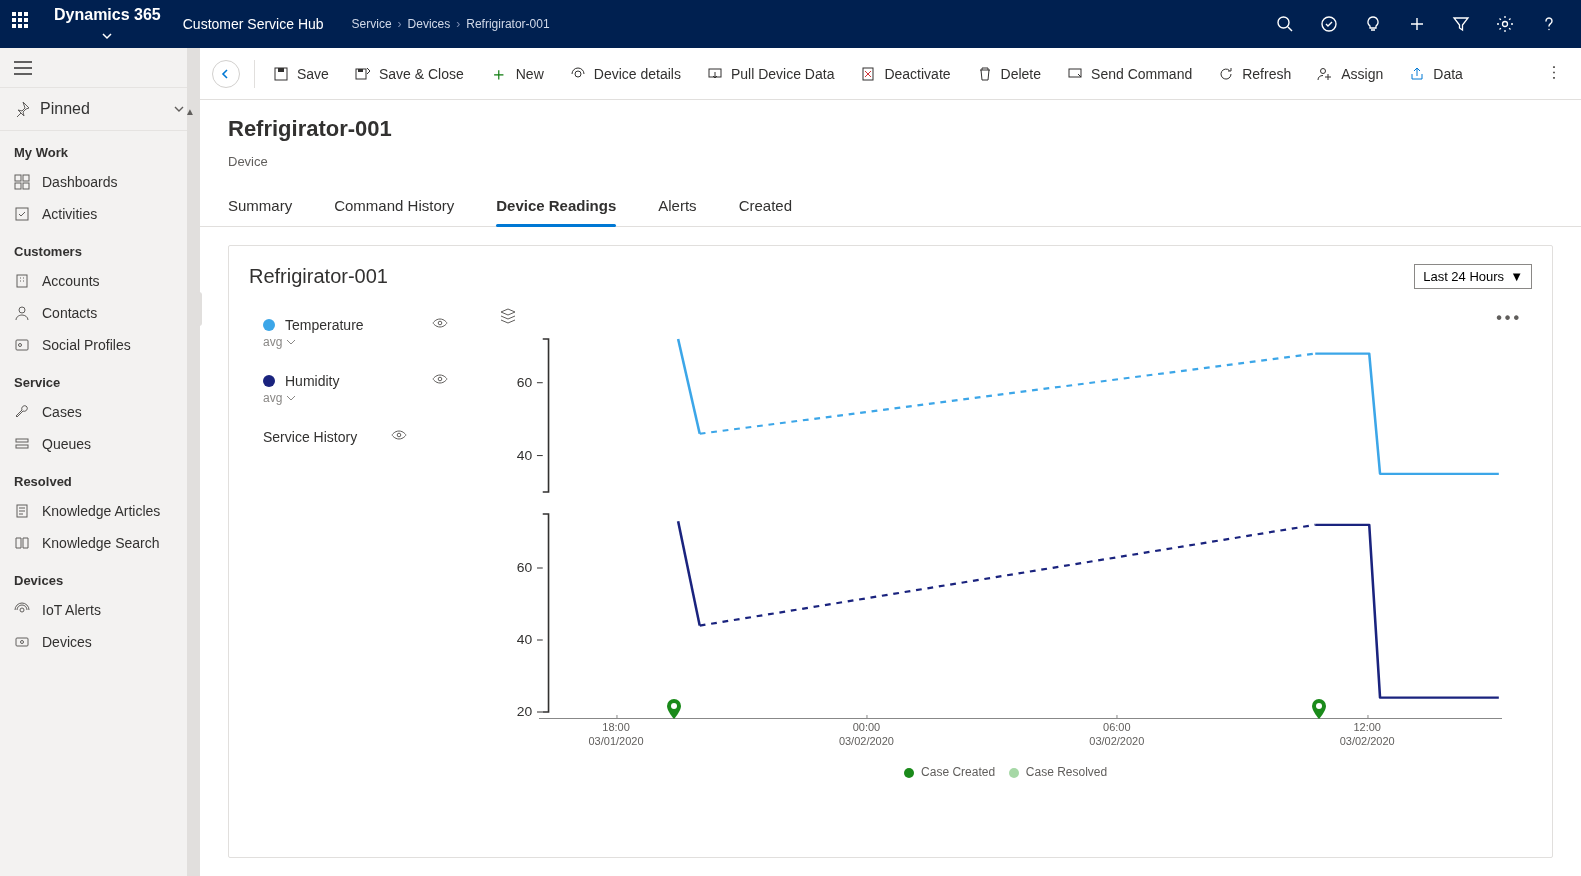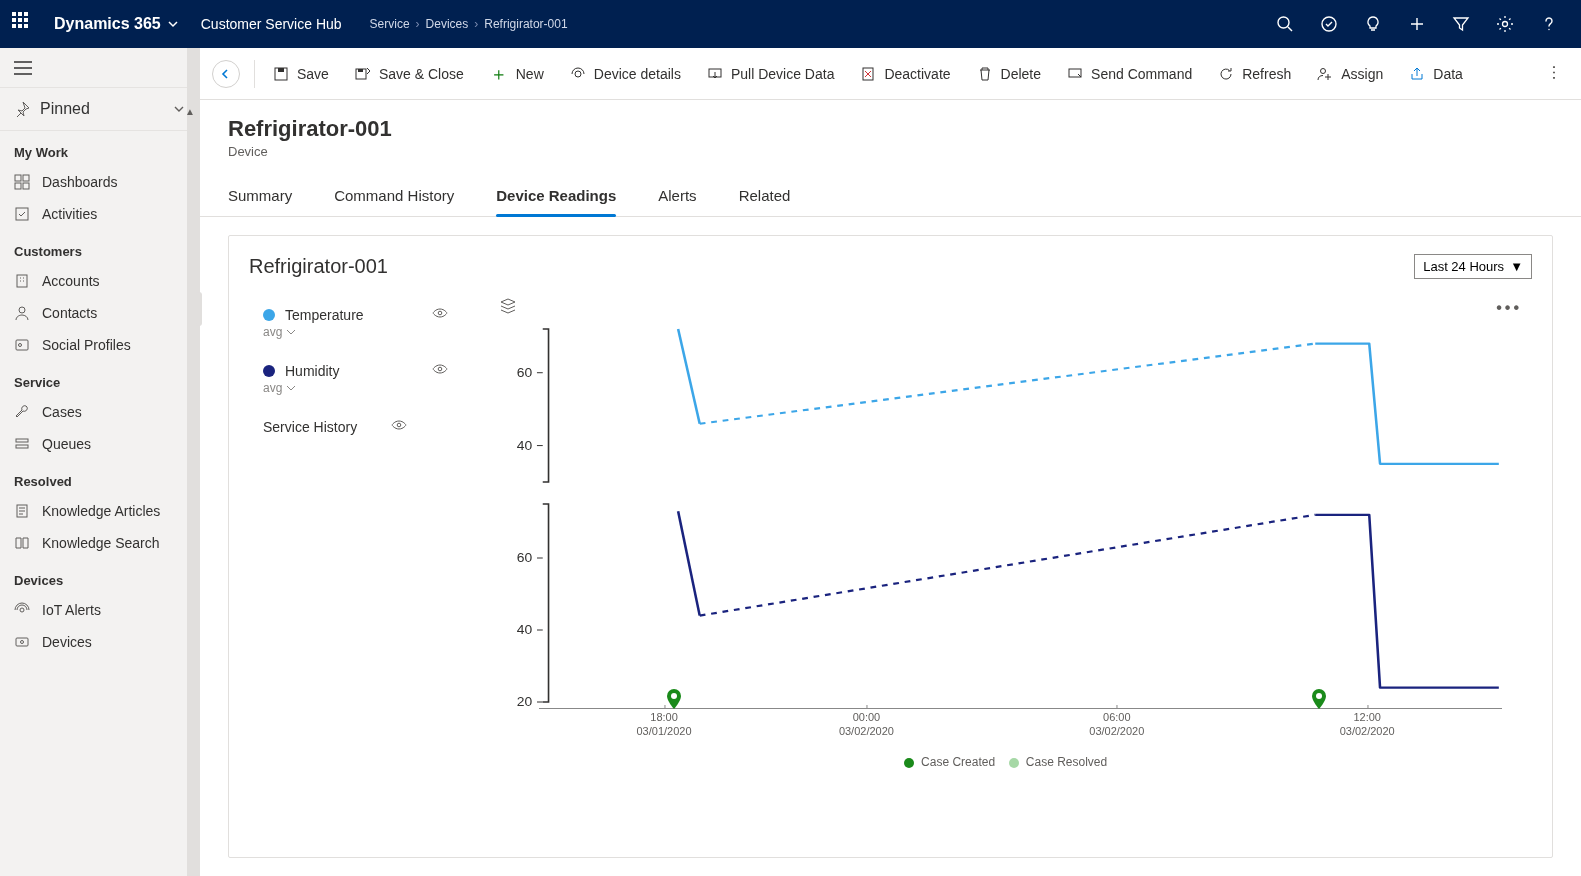--- a/index.html
+++ b/index.html
@@ -2,21 +2,21 @@
 <html><head>
 <meta charset="utf-8">
 <style>
   * { box-sizing: border-box; margin: 0; padding: 0; font-family: "Segoe UI", Arial, sans-serif; }
   body { width: 1581px; height: 876px; overflow: hidden; background: #fff; }
 
   
   .topnav { height: 48px; background: #002050; color: #fff; display: flex; align-items: center; padding: 0 12px; }
   .waffle { width: 24px; height: 24px; display: grid; grid-template-columns: repeat(3,4px); grid-template-rows: repeat(3,4px); gap: 2px; margin-right: 18px; cursor:pointer; }
   .waffle span { background: #fff; width: 4px; height: 4px; }
-  .app-name { font-weight: 600; font-size: 16px; display:flex; align-items:center; gap:6px; margin-right: 22px; cursor:pointer; }
+  .app-name { font-weight: 600; font-size: 16px; display:flex; align-items:center; gap:6px; margin-right: 22px; cursor:pointer;flex-direction:column; }
   .hub-name { font-size: 14px; margin-right: 28px; }
   .bc { font-size: 12px; color: #d0d8e8; display:flex; align-items:center; gap:6px; }
   .bc .sep { color:#7a8bb0; }
   .topnav-right { margin-left: auto; display:flex; align-items:center; gap: 4px; }
   .topicon { width: 40px; height: 40px; display:flex; align-items:center; justify-content:center; color:#fff; cursor:pointer; }
 
   
   .shell { display:flex; height: calc(876px - 48px); }
   .sidebar { width: 200px; background: #f3f2f1; border-right: 1px solid #e1dfdd; position:relative; }
   .sb-collapse { height: 40px; display:flex; align-items:center; padding:0 14px; border-bottom:1px solid #e5e3e1; cursor:pointer; }
@@ -35,21 +35,21 @@
   .cmd-history { width:28px; height:28px; border:1px solid #d2d0ce; border-radius:50%; display:flex; align-items:center; justify-content:center; margin: 0 8px 0 4px; color:#0078d4; cursor:pointer;}
   .cmdbar .divider { width:1px; height:28px; background:#e1dfdd; margin:0 4px; }
   .cmd { display:flex; align-items:center; gap:8px; padding: 6px 12px; font-size:14px; color:#323130; cursor:pointer; border-radius:2px; }
   .cmd svg, .cmd .u { width:16px; height:16px; }
   .cmd .plus { color:#107c10; font-size:18px; line-height:1; }
   .cmd-overflow { margin-left:auto; padding:6px 10px; cursor:pointer; color:#605e5c; letter-spacing:2px; transform: rotate(90deg); }
 
   
   .record-header { padding: 16px 28px 6px; }
   .record-title { font-size: 22px; font-weight:600; color:#323130; }
-  .record-sub { font-size: 13px; color:#605e5c; margin-top:2px; }
+  .record-sub { font-size: 13px; color:#605e5c; margin-top:12px; }
 
   
   .tabs { display:flex; gap: 42px; padding: 12px 28px 0; border-bottom: 1px solid #e1dfdd; font-size:15px; }
   .tab { padding: 10px 0 12px; color:#323130; cursor:pointer; position:relative; }
   .tab.active { font-weight:600; }
   .tab.active::after { content:""; position:absolute; left:0; right:0; bottom:-1px; height:3px; background:#0078d4; border-radius:2px; }
 
   
   .content { flex:1; padding: 18px 28px; overflow:hidden; background:#fff; }
   .card { border:1px solid #e1dfdd; border-radius:2px; padding: 18px 20px 10px; height: 100%; display:flex; flex-direction:column; }
@@ -356,21 +356,21 @@
     <div class="record-header">
       <div class="record-title">Refrigirator-001</div>
       <div class="record-sub">Device</div>
     </div>
 
     <div class="tabs">
       <div class="tab">Summary</div>
       <div class="tab">Command History</div>
       <div class="tab active">Device Readings</div>
       <div class="tab">Alerts</div>
-      <div class="tab">Related</div>
+      <div class="tab">Created</div>
     </div>
 
     <div class="content">
       <div class="card">
         <div class="card-head">
           <div class="card-title">Refrigirator-001</div>
           <div class="time-dd">
             <span>Last 24 Hours</span>
             <span>▼</span>
           </div>
@@ -459,21 +459,21 @@
                     </g>
                   <g id="hum-lines">
                       <path d="M 171.8181818181818 13.199999999999989 L 190.45454545454544 117.60000000000001" stroke="#1a237e" fill="none" stroke-width="2.2" stroke-linejoin="round"></path>
                       <path d="M 190.45454545454544 117.60000000000001 L 721.590909090909 16.80000000000001" stroke="#1a237e" fill="none" stroke-width="2.2" stroke-dasharray="5 5" stroke-linejoin="round"></path>
                       <path d="M 721.590909090909 16.80000000000001 L 768.1818181818182 16.80000000000001 L 777.5 189.6 L 880 189.6" stroke="#1a237e" fill="none" stroke-width="2.2" stroke-linejoin="round"></path>
                     </g>
                 </svg>
               </div>
 
               <div class="xaxis" id="xaxis">
-                  <div class="xtick" style="left: 8%; margin-left: 48px;">18:00<br>03/01/2020</div>
+                  <div class="xtick" style="left: 8%;">18:00<br>03/01/2020</div>
                   <div class="xtick" style="left: 34%;">00:00<br>03/02/2020</div>
                   <div class="xtick" style="left: 60%;">06:00<br>03/02/2020</div>
                   <div class="xtick" style="left: 86%;">12:00<br>03/02/2020</div>
                 </div>
 
               <div id="event-markers">
                   <div class="pin" style="left: calc(14% + 48.8px);"><svg viewBox="0 0 16 20">
                       <path d="M8 0a7 7 0 0 0-7 7c0 5 7 13 7 13s7-8 7-13a7 7 0 0 0-7-7z" fill="#1a8a1a"></path>
                       <circle cx="8" cy="7" r="3" fill="#fff"></circle>
                     </svg></div>

